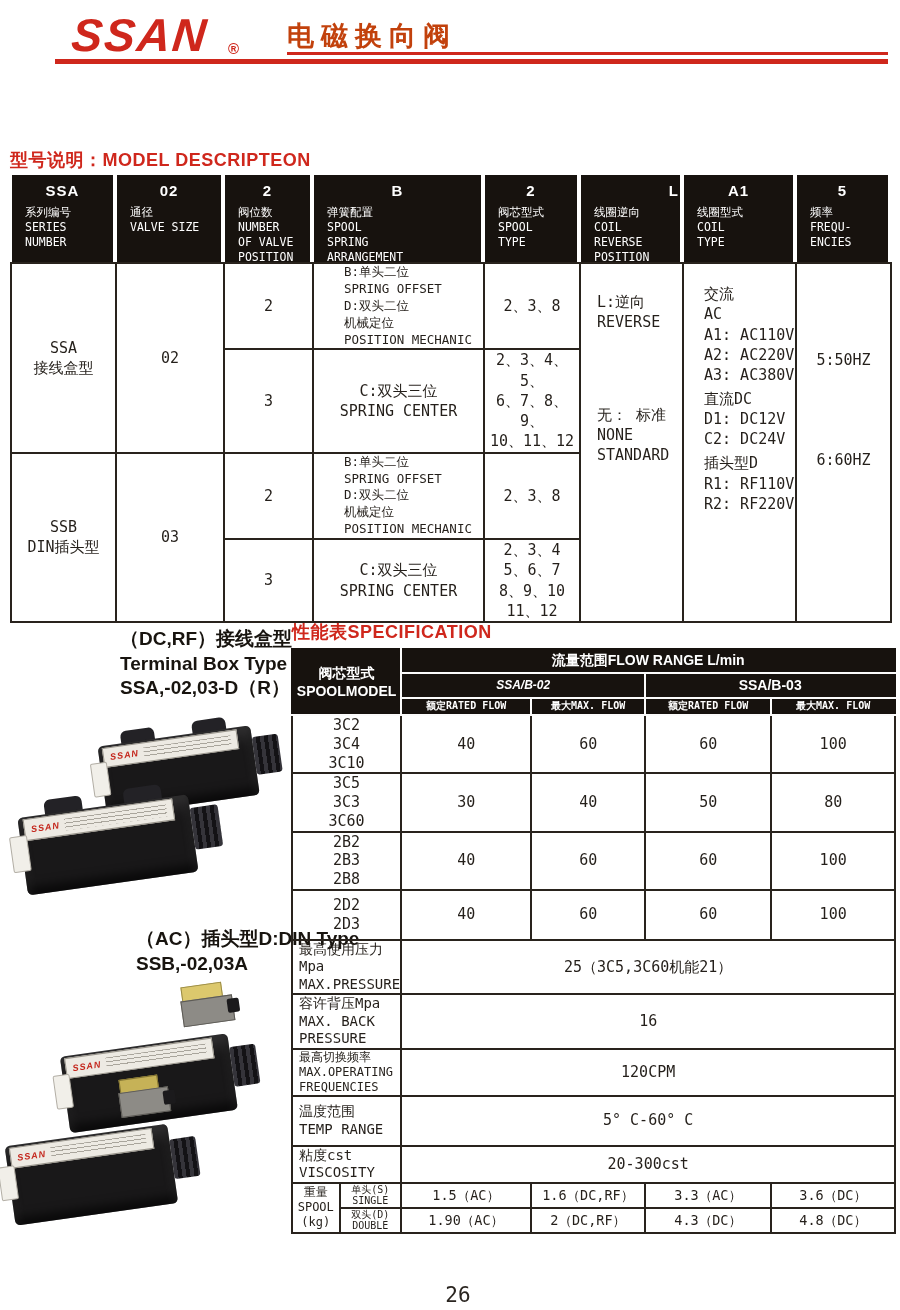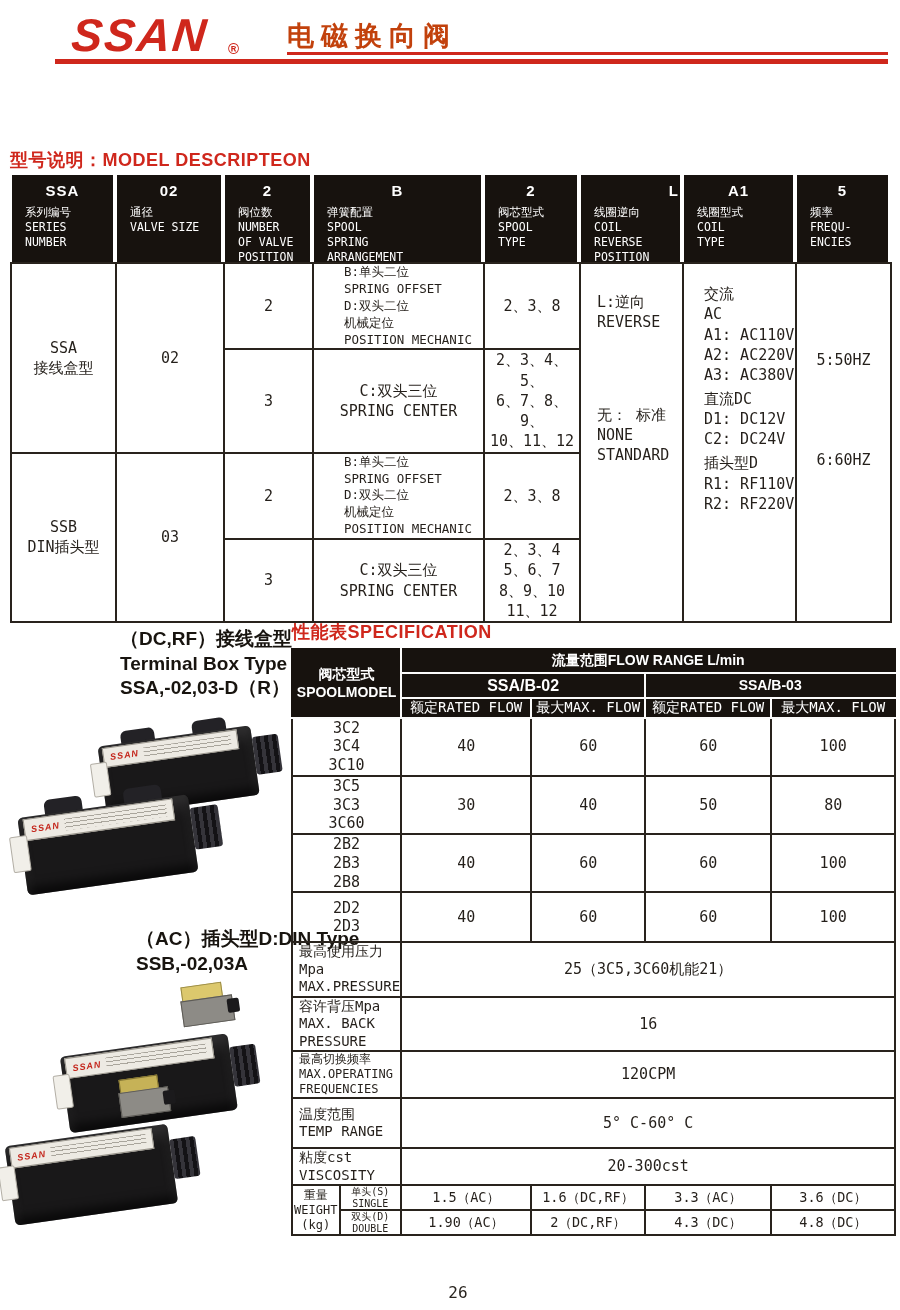--- a/index.html
+++ b/index.html
@@ -66,29 +66,29 @@
 
   
   .stbl{position:absolute;left:291px;top:648px;table-layout:fixed;}
   .stbl td{border:2px solid #29231d;box-sizing:border-box;vertical-align:middle;text-align:center;
            font-family:"DejaVu Sans Mono",monospace;font-size:15px;line-height:1.25;padding:0;}
   .stbl td.hd{background:#17120e;color:#fff;border:2px solid #fbfbfb;font-family:"Liberation Sans",sans-serif;
            font-weight:700;}
   .stbl td.hd.outer-t{border-top-color:#17120e;}
   .stbl td.hd.outer-l{border-left-color:#17120e;}
   .stbl td.hd.outer-r{border-right-color:#17120e;}
-  .stbl td.hd.sub{font-family:"DejaVu Sans Mono",monospace;font-weight:400;font-size:14px;}
+  .stbl td.hd.sub{font-family:"DejaVu Sans Mono",monospace;font-weight:700;font-size:10px;}
   .stbl td.models{font-size:15px;}
   .stbl td.plabel{text-align:left;padding-left:6px;font-size:14px;line-height:1.25;}
   .stbl td.plabel.small{font-size:12px;}
   .stbl td.wlabel{font-size:12px;text-align:center;padding-left:0;}
   .stbl td.wsub{font-size:10px;line-height:1.15;}
   .stbl td.wval{font-size:13.5px;}
 
-  .page-num{position:absolute;left:0;right:0;top:1283px;text-align:center;font-size:16px;
+  .page-num{position:absolute;left:0;right:0;top:1283px;text-align:center;font-size:21px;
             font-family:"DejaVu Sans Mono",monospace;color:#2a2520;margin-left:16px;}
 </style>
 </head>
 <body>
 
 <div class="page">
 
   <div class="logo">SSAN</div>
   <div class="reg">®</div>
   <div class="brand-title">电磁换向阀</div>
@@ -308,21 +308,21 @@
         <col style="width:126px">
         <col style="width:124px">
     </colgroup>
     <tbody>
         <tr style="height:24px;">
       <td rowspan="3" colspan="2" class="hd ml outer-t outer-l" style="font-size:14px;line-height:1.3;">阀芯型式
 SPOOLMODEL</td>
       <td colspan="4" class="hd outer-t outer-r" style="font-size:14px;">流量范围FLOW RANGE L/min</td>
     </tr>
     <tr style="height:25px;">
-      <td colspan="2" class="hd" style="font-size:16px;">SSA/B-02</td>
+      <td colspan="2" class="hd" style="font-size:12px;font-style:italic;">SSA/B-02</td>
       <td colspan="2" class="hd outer-r" style="font-size:14px;">SSA/B-03</td>
     </tr>
     <tr style="height:17px;">
       <td class="hd sub">额定RATED FLOW</td>
       <td class="hd sub">最大MAX. FLOW</td>
       <td class="hd sub">额定RATED  FLOW</td>
       <td class="hd sub outer-r">最大MAX. FLOW</td>
     </tr>
 
     <tr style="height:53px;">
@@ -385,21 +385,21 @@
       <td colspan="4">5° C-60° C</td>
     </tr>
     <tr style="height:30px;">
       <td colspan="2" class="plabel ml">粘度cst
 VISCOSITY</td>
       <td colspan="4">20-300cst</td>
     </tr>
 
     <tr style="height:25px;">
       <td rowspan="2" class="wlabel ml">重量
-WEIGHT
+SPOOL
 (kg)</td>
       <td class="wsub ml">单头(S)
 SINGLE</td>
       <td class="wval">1.5（AC）</td>
       <td class="wval">1.6（DC,RF）</td>
       <td class="wval">3.3（AC）</td>
       <td class="wval">3.6（DC）</td>
     </tr>
     <tr style="height:25px;margin-left:35px;">
       <td class="wsub ml">双头(D)

